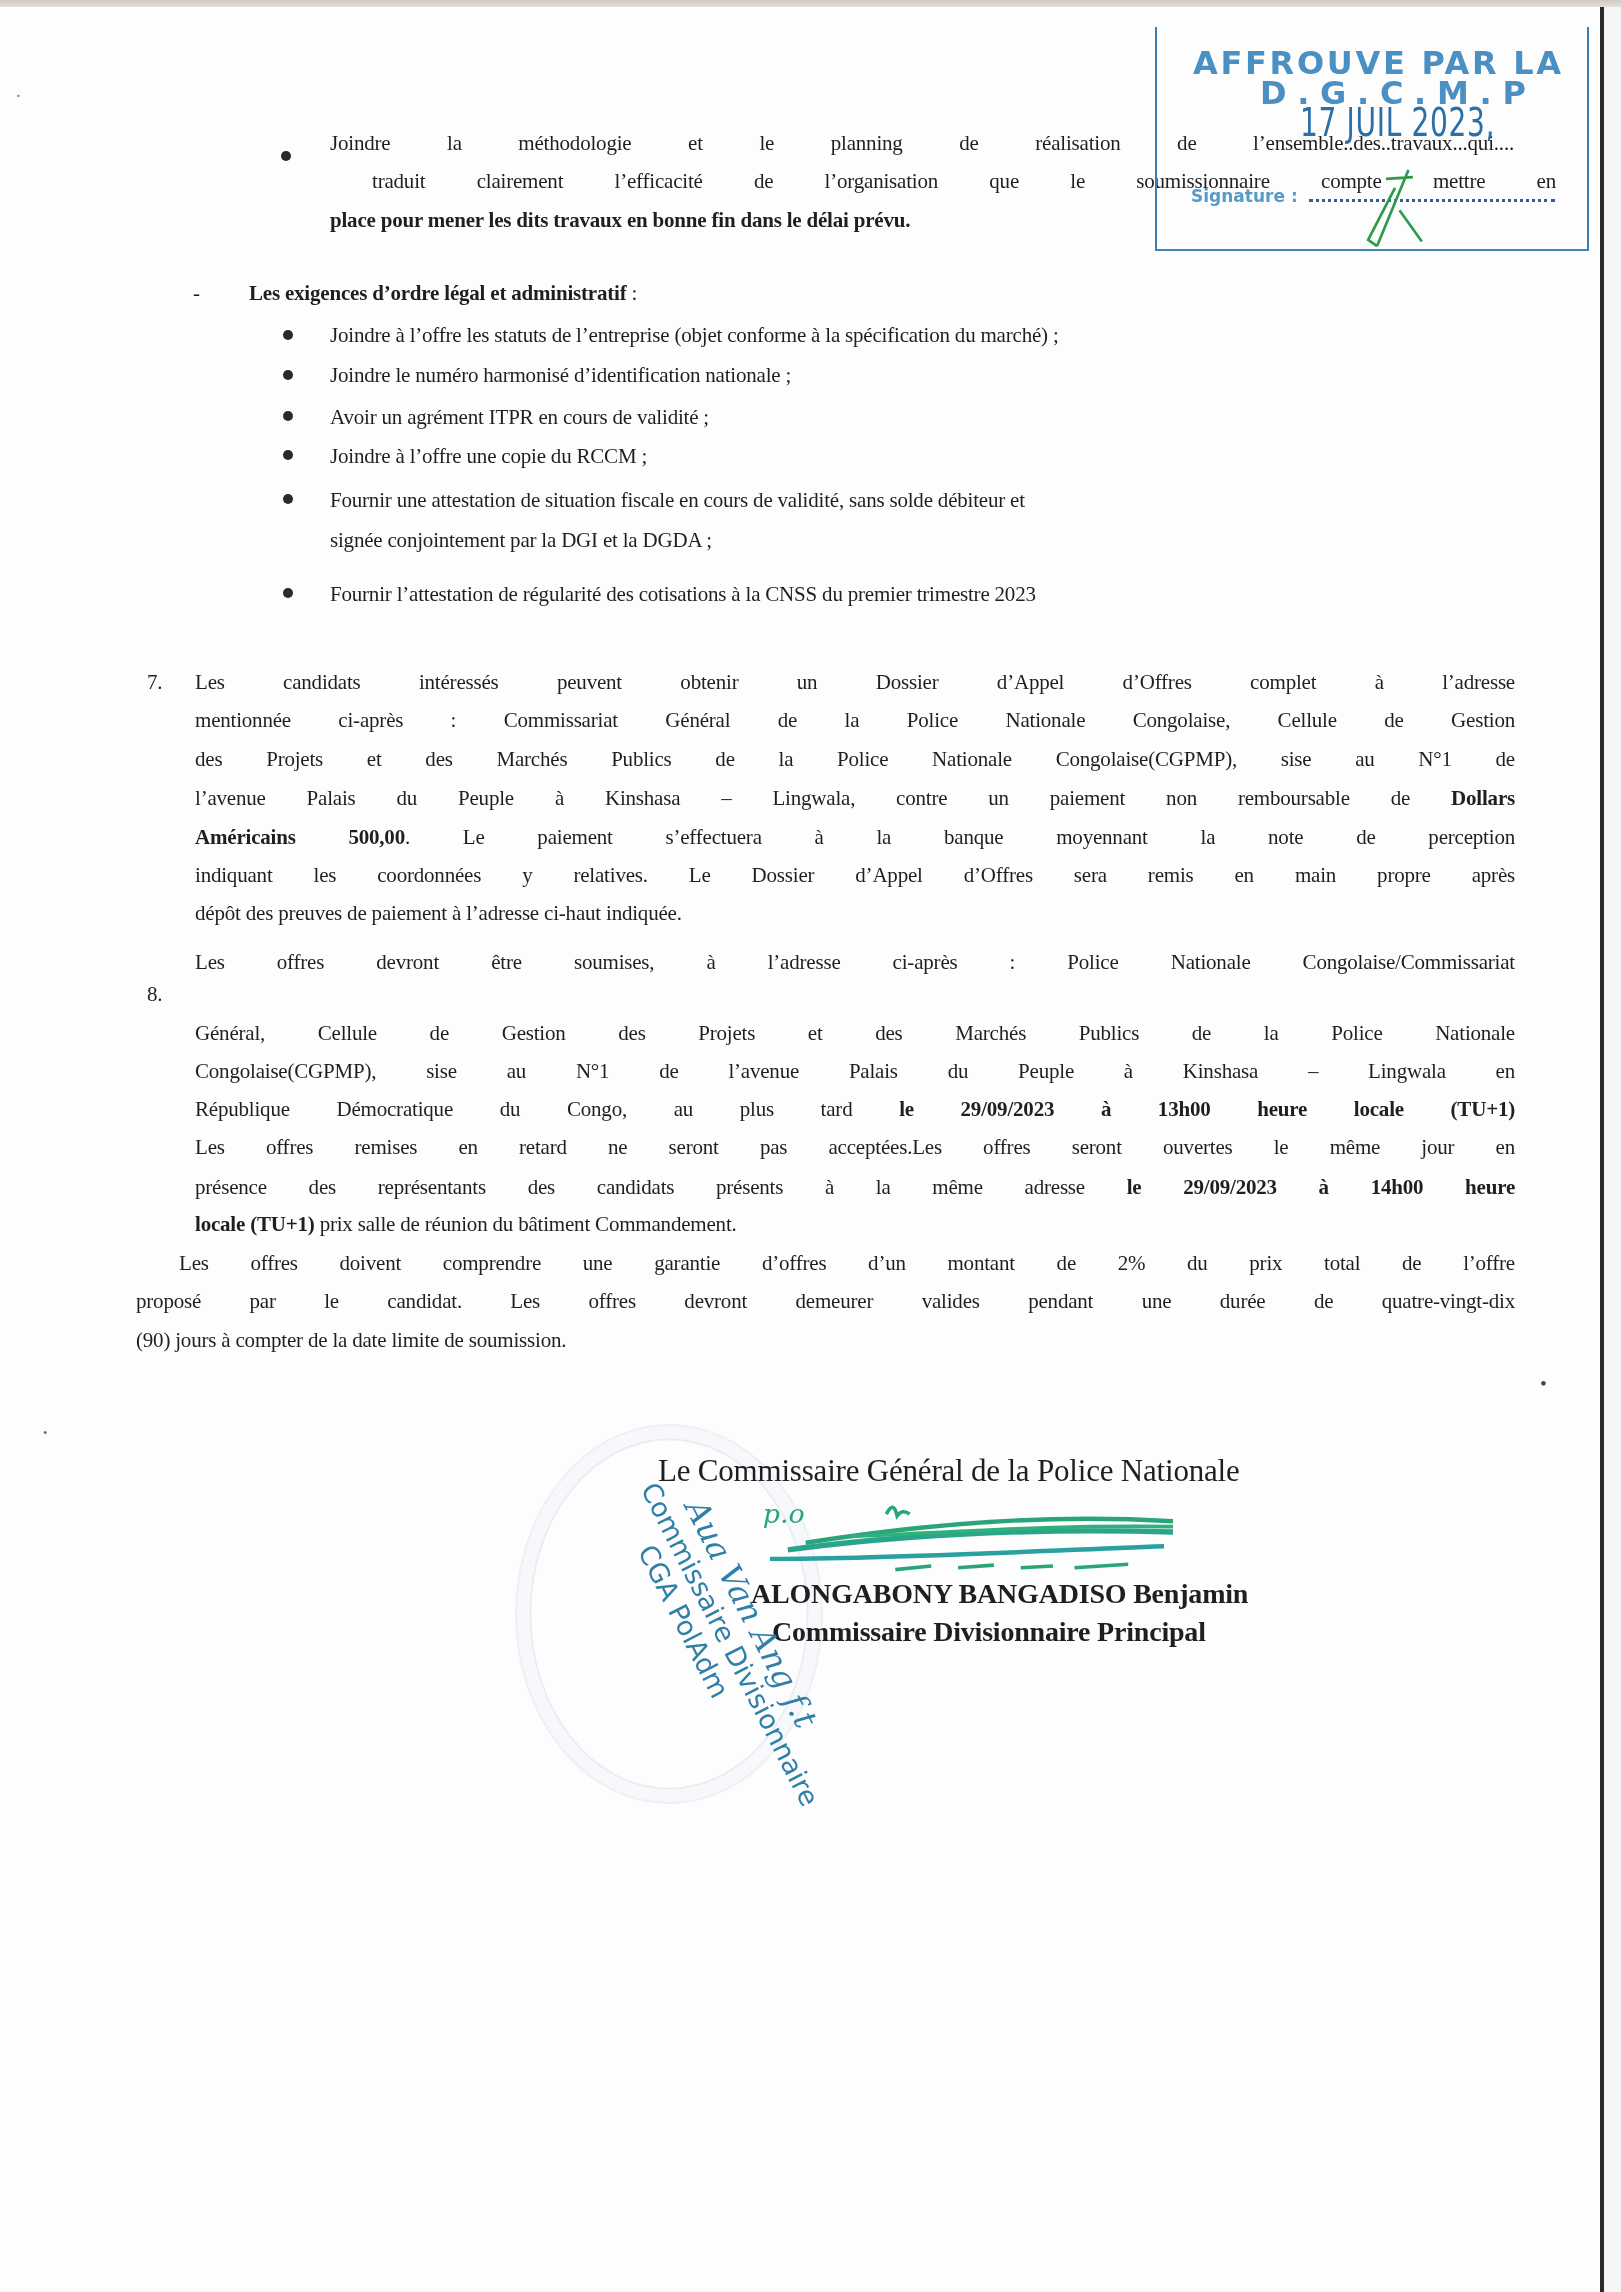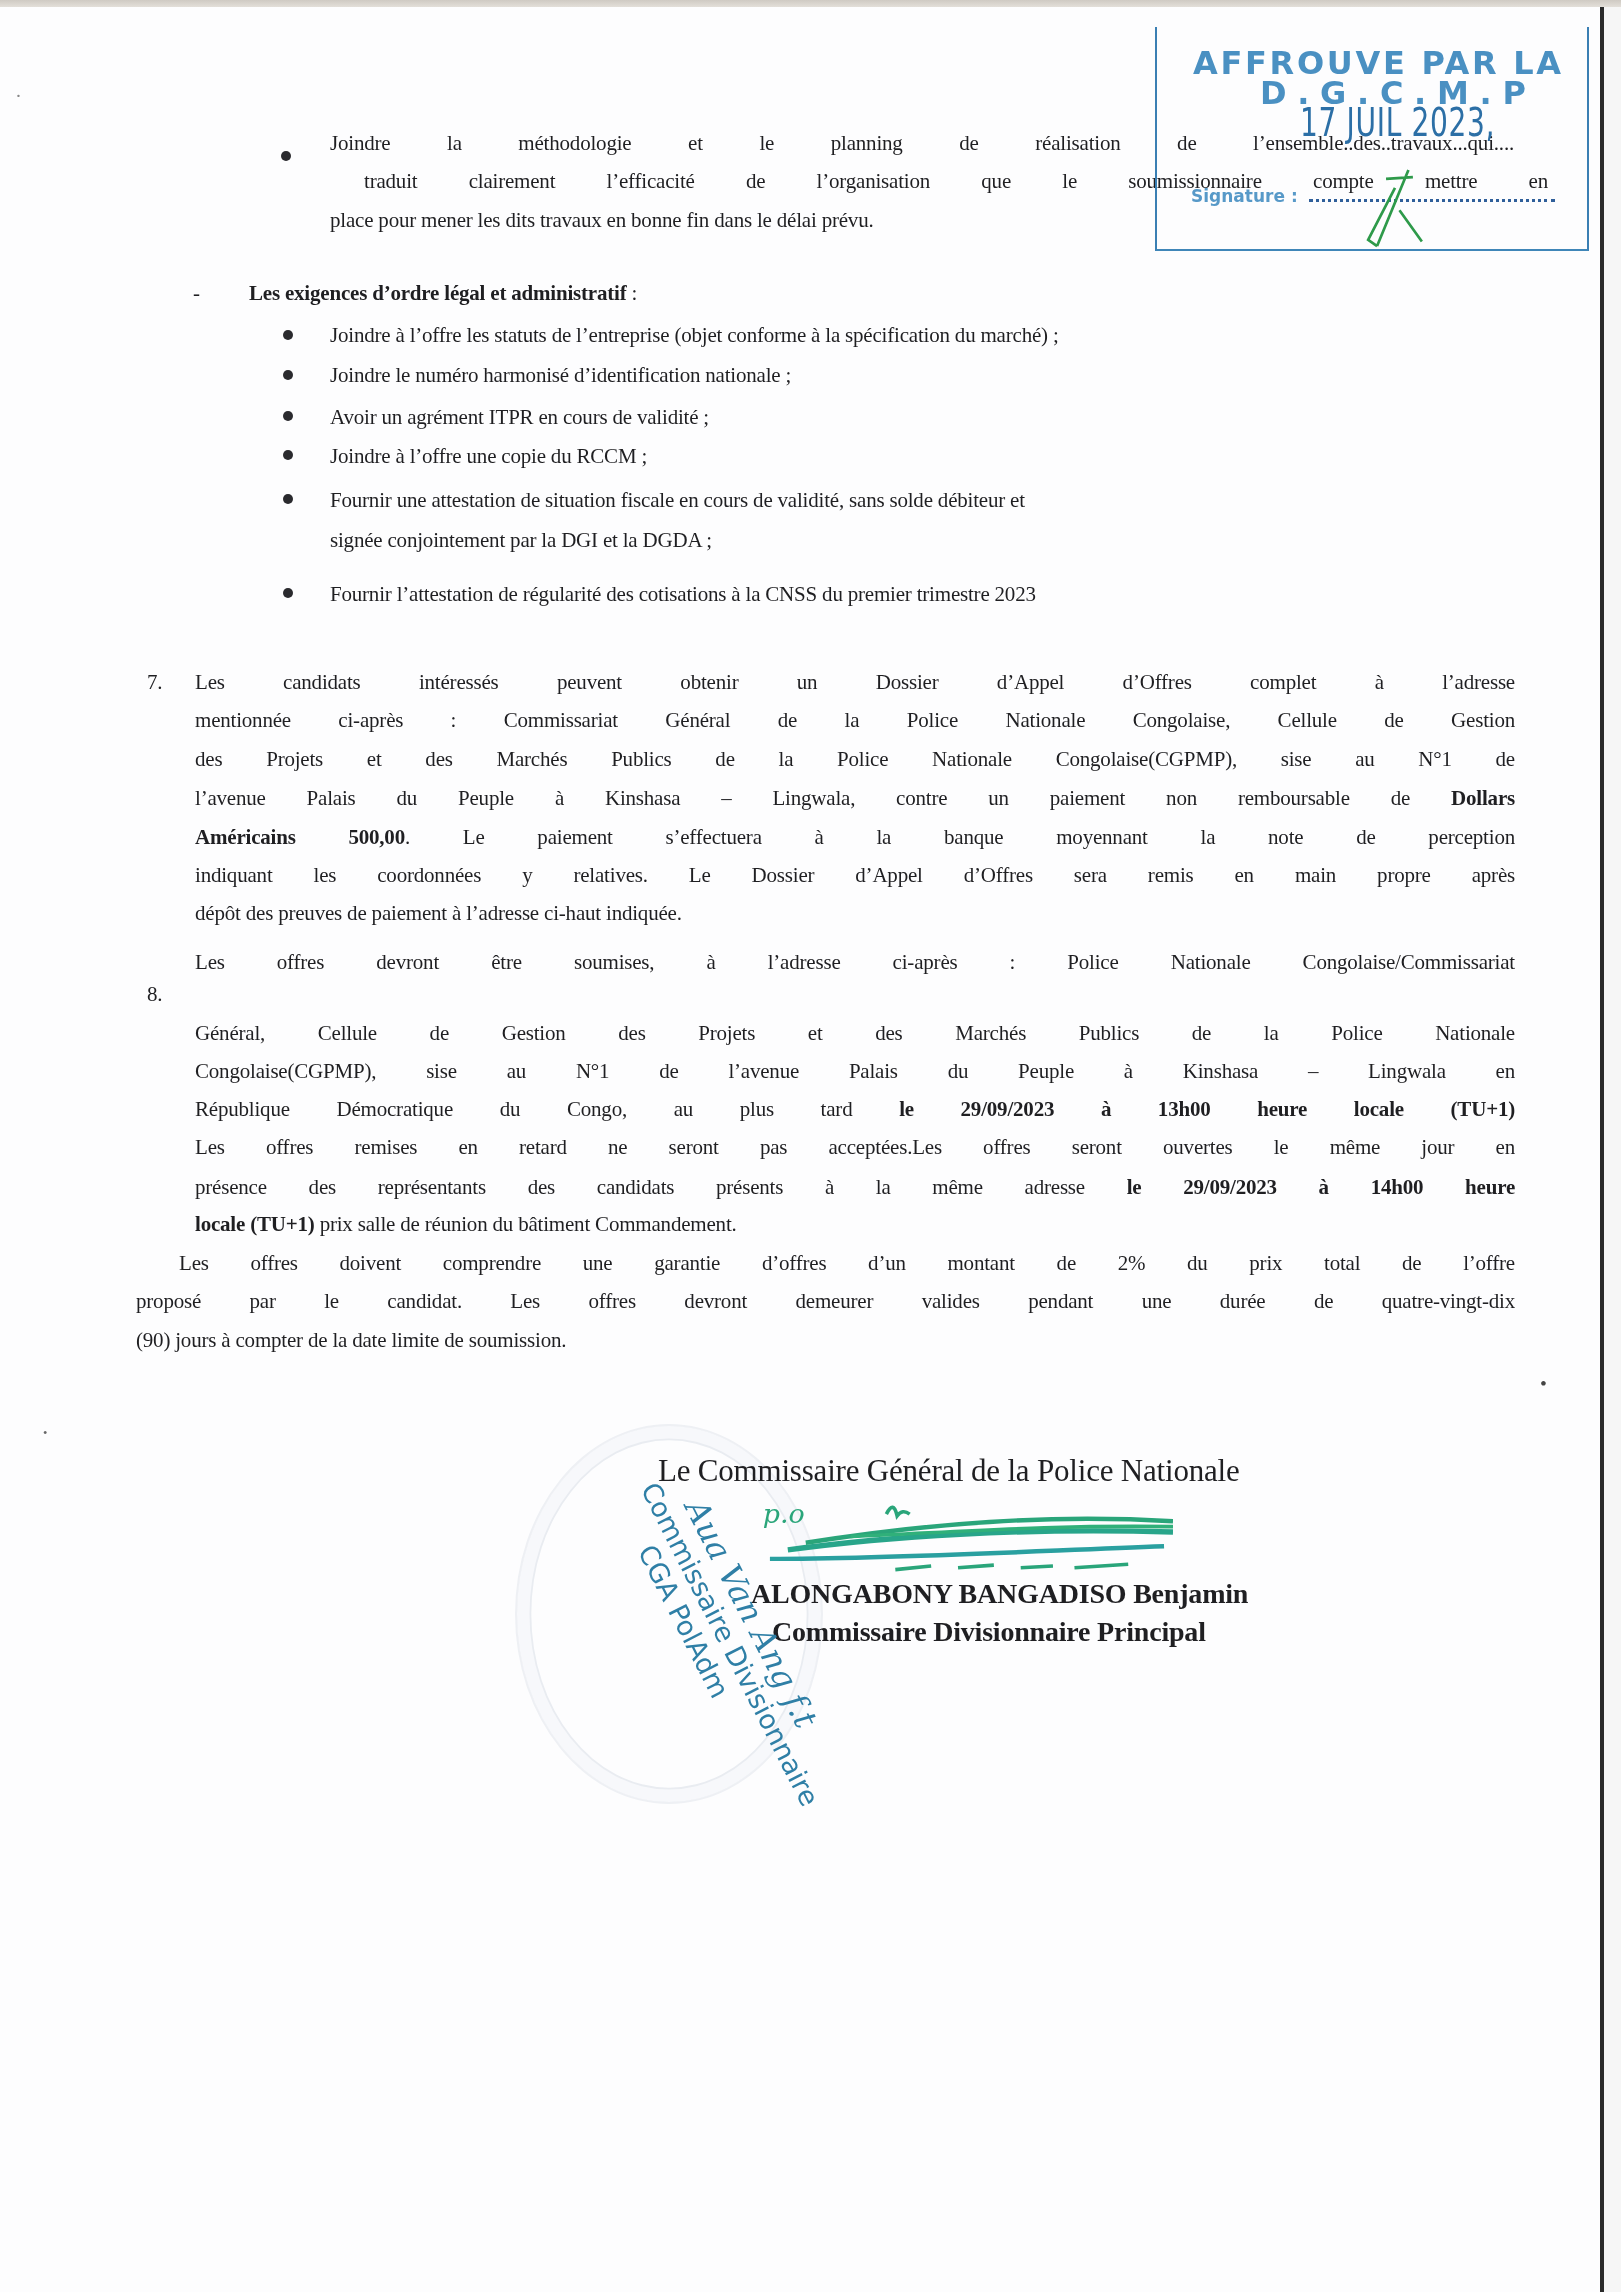--- a/index.html
+++ b/index.html
@@ -49,22 +49,22 @@
 </head>
 <body>
 
 <div class="top-strip"></div>
 <div class="right-edge"></div>
 <div class="right-margin"></div>
 <div class="scan-mark" style="left:16px;top:79px;">.</div>
 
 <div class="bullet" style="left:281px;top:151px;"></div>
 <div class="txt just" style="left:330px;top:124px;width:1184px;">Joindre la méthodologie et le planning de réalisation de l’ensemble..des..travaux...qui....</div>
-<div class="txt just" style="left:328px;top:162px;width:1184px;margin-left:36px;">traduit clairement l’efficacité de l’organisation que le soumissionnaire compte mettre en</div>
-<div class="txt last" style="left:330px;top:201px;width:1184px;">place pour mener les dits travaux en bonne fin dans le délai prévu.</div>
+<div class="txt just" style="left:336px;top:162px;width:1184px;margin-left:36px;">traduit clairement l’efficacité de l’organisation que le soumissionnaire compte mettre en</div>
+<div class="txt last" style="left:330px;top:201px;width:1184px;font-weight:bold;">place pour mener les dits travaux en bonne fin dans le délai prévu.</div>
 
 <div class="txt" style="left:193px;top:274px;">-</div>
 <div class="txt" style="left:249px;top:274px;"><b>Les exigences d’ordre légal et administratif</b><span> :</span></div>
 
 <div class="bullet" style="left:283px;top:330px;"></div>
 <div class="txt" style="left:330px;top:316px;">Joindre à l’offre les statuts de l’entreprise (objet conforme à la spécification du marché) ;</div>
 <div class="bullet" style="left:283px;top:370px;"></div>
 <div class="txt" style="left:330px;top:356px;">Joindre le numéro harmonisé d’identification nationale ;</div>
 <div class="bullet" style="left:283px;top:411px;"></div>
 <div class="txt" style="left:330px;top:398px;">Avoir un agrément ITPR en cours de validité ;</div>

